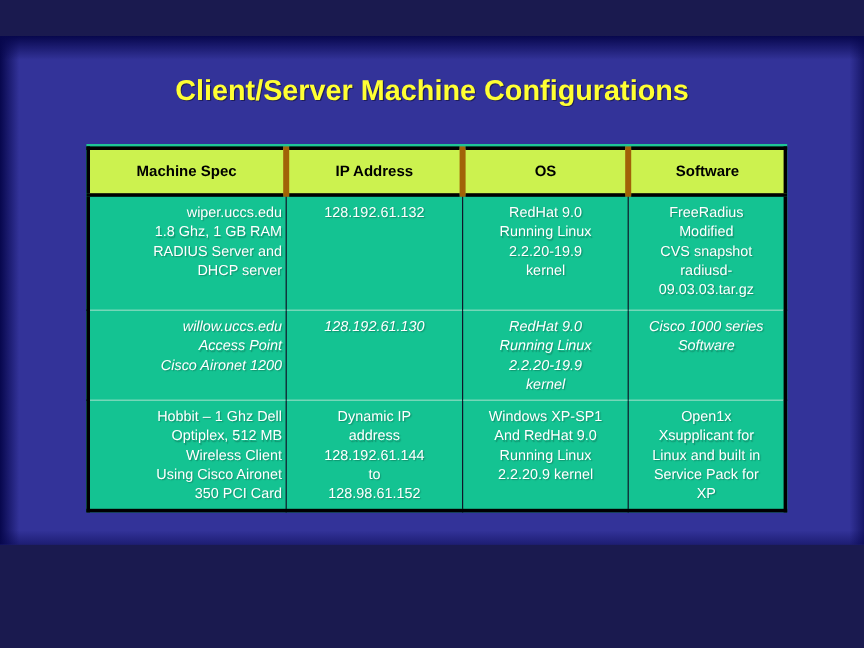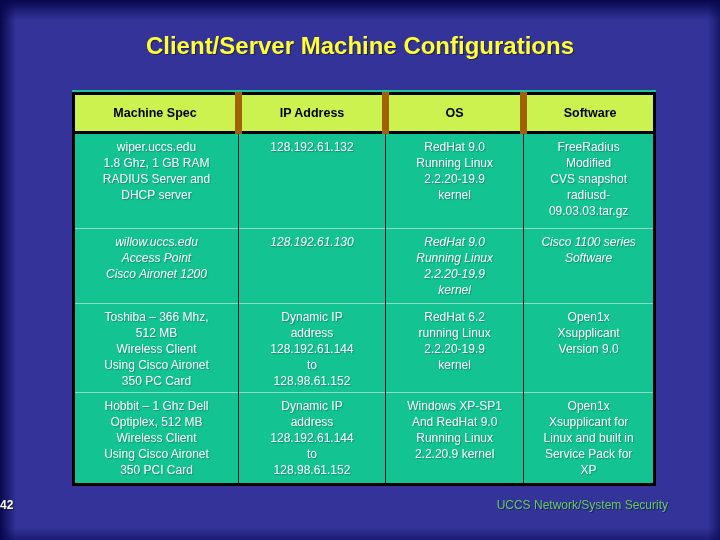--- a/index.html
+++ b/index.html
@@ -1,26 +1,27 @@
 <!DOCTYPE html>
 <html><head>
 <meta charset="utf-8">
 <style>
   html,body{margin:0;padding:0;background:#1a1a4f;}
   .slide{
     position:relative;
-    width:720px;height:540px;
+    width:720px;height:424px;
     font-family:"Liberation Sans","DejaVu Sans",sans-serif;
     background:
       linear-gradient(to bottom, #07074d 0px, rgba(51,51,153,0) 20px),
       linear-gradient(to right, #07074d 0px, rgba(51,51,153,0) 16px),
       linear-gradient(to left, rgba(7,7,77,0.65) 0px, rgba(51,51,153,0) 12px),
       linear-gradient(to top, rgba(7,7,77,0.5) 0px, rgba(51,51,153,0) 12px),
       #333399;
     overflow:hidden;
+    margin-top:30px;
   }
   .title{
     position:absolute;left:0;right:0;top:32px;
     text-align:center;
     font-size:24px;font-weight:bold;
     color:#FFFF33;
     letter-spacing:0px;
     text-shadow:1px 1px 0 rgba(0,0,0,0.4);
   }
   table.cfg{
@@ -36,35 +37,35 @@
   table.cfg col.c2{width:25.3%;}
   table.cfg col.c3{width:23.8%;}
   table.cfg col.c4{width:22.5%;}
   table.cfg th{
     background:#CCF24F;
     color:#000000;
     font-size:12.5px;font-weight:bold;
     height:34px;
     text-align:center;vertical-align:middle;
     border-bottom:3px solid #000000;
-    border-left:7px solid #a16207;
+    border-left:5px solid #a16207;
   }
   table.cfg th:first-child{border-left:none;}
   table.cfg td{
     background:#14C392;
     color:#ffffff;
     font-size:12px;line-height:16px;
     text-align:center;vertical-align:top;
     padding:5px 3px 3px 3px;
     white-space:pre-line;
     border-left:1px solid #0f172a;
     border-top:1px solid #8edcc2;
     text-shadow:1px 1px 1px rgba(0,0,0,0.25);
   }
-  table.cfg td:first-child{border-left:none;}
+  table.cfg td:first-child{border-left:none;text-align:right;}
   table.cfg tr.r1 td{height:86px;}
   table.cfg tr.r2 td{height:66px;font-style:italic;}
   table.cfg tr.r3 td{height:80px;}
   table.cfg tr.r4 td{height:82px;}
   .footer-left{
     position:absolute;left:63px;top:500px;
     font-size:12px;font-weight:bold;color:#66CC66;
     text-shadow:1px 1px 0 rgba(0,0,0,0.4);
   }
   .footer-center{
@@ -120,41 +121,22 @@
       </tr>
       <tr class="r2">
         <td>willow.uccs.edu
 Access Point
 Cisco Aironet 1200</td>
         <td>128.192.61.130</td>
         <td>RedHat 9.0
 Running Linux
 2.2.20-19.9
 kernel</td>
-        <td>Cisco 1100 series
+        <td>Cisco 1000 series
 Software</td>
-      </tr>
-      <tr class="r3">
-        <td>Toshiba – 366 Mhz,
-512 MB
-Wireless Client
-Using Cisco Aironet
-350 PC Card</td>
-        <td>Dynamic IP
-address
-128.192.61.144
-to
-128.98.61.152</td>
-        <td>RedHat 6.2
-running Linux
-2.2.20-19.9
-kernel</td>
-        <td>Open1x
-Xsupplicant
-Version 9.0</td>
       </tr>
       <tr class="r4">
         <td>Hobbit – 1 Ghz Dell
 Optiplex, 512 MB
 Wireless Client
 Using Cisco Aironet
 350 PCI Card</td>
         <td>Dynamic IP
 address
 128.192.61.144

